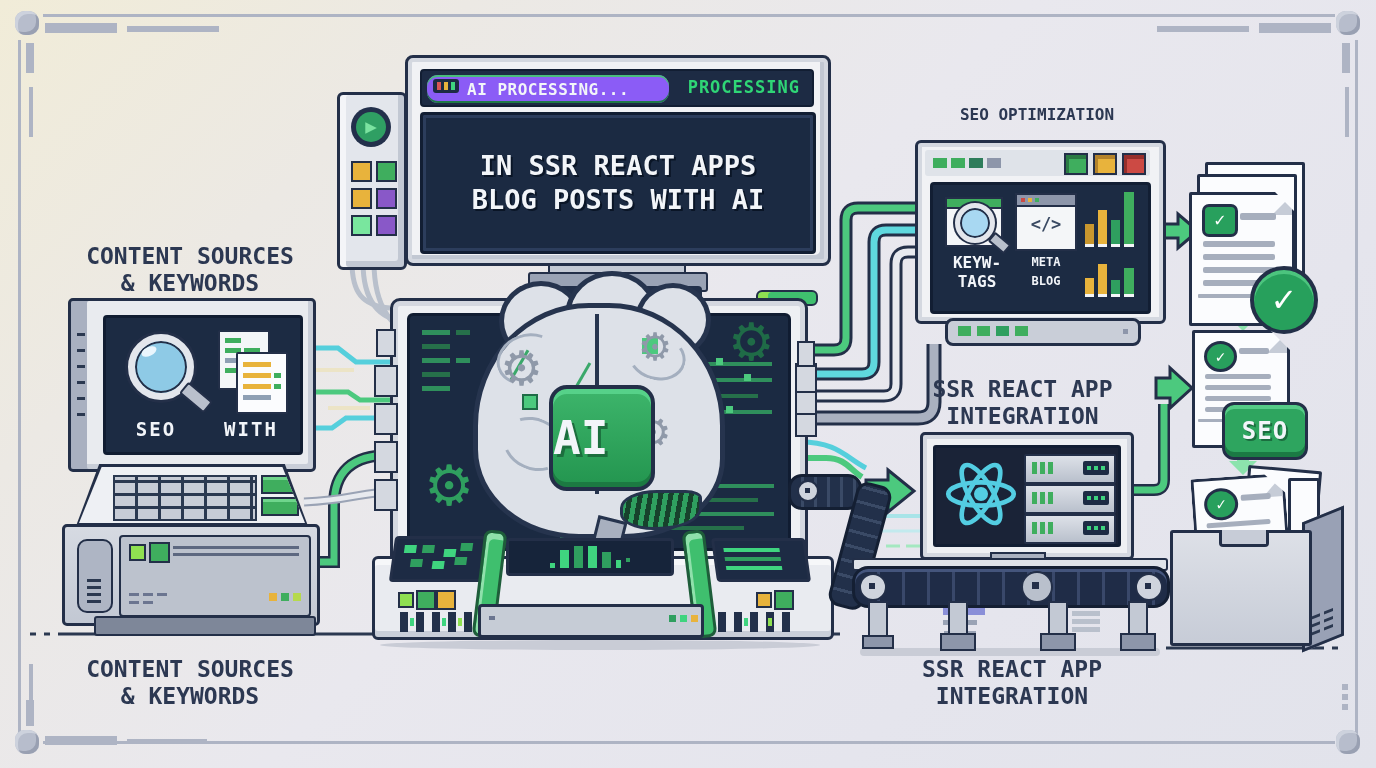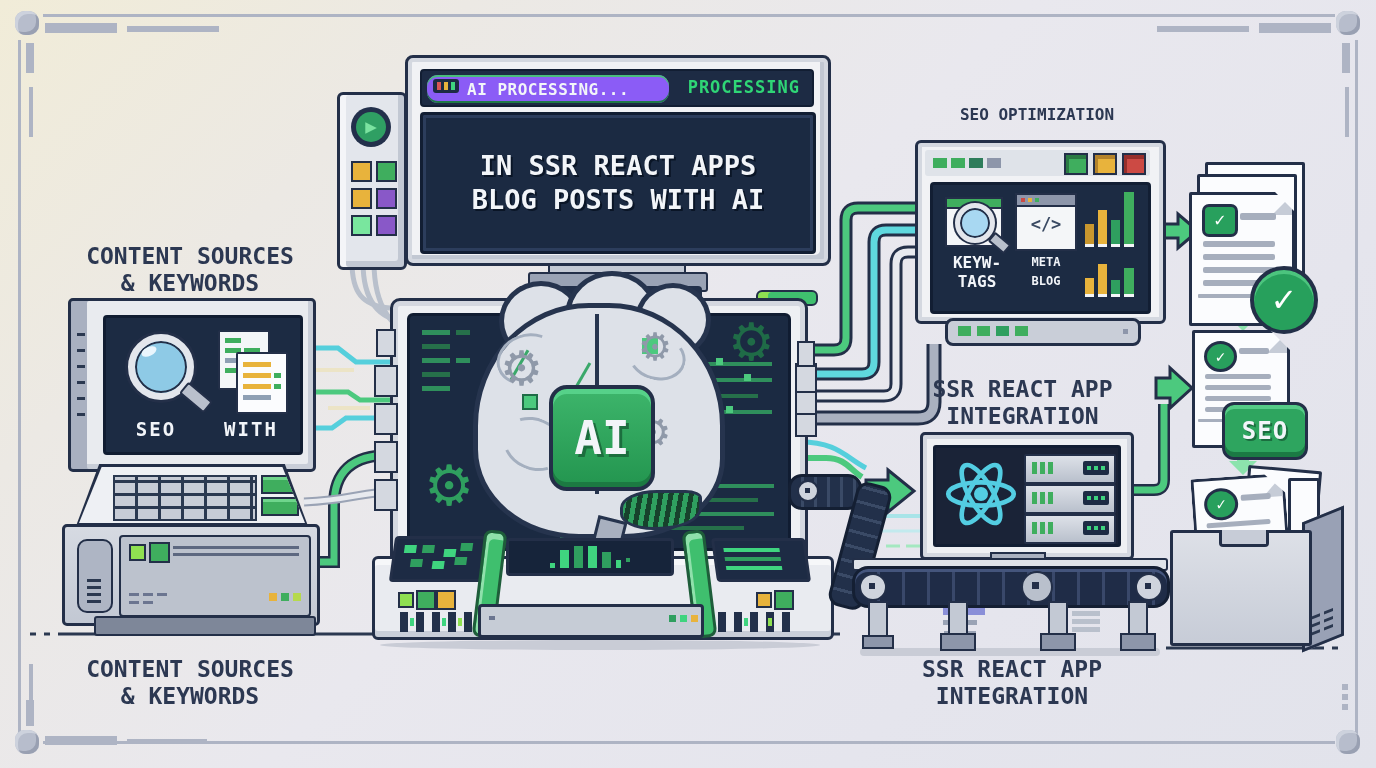--- a/index.html
+++ b/index.html
@@ -224,21 +224,21 @@
         <div class="abs" style="left:24px;top:110px;width:58px;height:46px;border:3px solid #a4afbf;border-radius:50%;border-color:#a4afbf transparent #a4afbf transparent;transform:rotate(24deg);"></div>
         <div class="abs" style="left:44px;top:86px;width:12px;height:12px;background:#4cc97e;border:2px solid #1f6b47;box-shadow:120px -56px 0 #4cc97e,112px 60px 0 #4cc97e;"></div>
         <div class="abs" style="left:40px;top:40px;width:3px;height:34px;background:#3aa86a;transform:rotate(30deg);box-shadow:140px 6px 0 #3aa86a,60px -20px 0 #3aa86a;"></div>
         <span class="abs gear-glyph" style="left:22px;top:36px;font-size:48px;color:#8f99a9;">⚙</span>
         <span class="abs gear-glyph" style="left:160px;top:20px;font-size:38px;color:#8f99a9;">⚙</span>
         <span class="abs gear-glyph" style="left:156px;top:104px;font-size:42px;color:#8f99a9;">⚙</span>
         <div class="abs" style="left:142px;top:182px;width:76px;height:34px;background:repeating-linear-gradient(100deg,#2f9f5f 0 5px,#17422c 5px 10px);border:3px solid #26344e;border-radius:45% 20% 55% 40%;"></div>
         <div class="abs" style="left:114px;top:210px;width:24px;height:44px;background:#a8b0bf;border:3px solid #26344e;border-radius:0 0 12px 12px;transform:rotate(14deg);"></div>
       </div>
 
-      <div class="abs" style="left:76px;top:104px;width:98px;height:98px;background:linear-gradient(#3db56b,#23954f);border:4px solid #232f48;border-radius:18px;box-shadow:inset 0 5px 0 #56d189, inset 0 -5px 0 #1c7a42;display:flex;align-items:center;justify-content:center;">
+      <div class="abs" style="left:76px;top:104px;width:98px;height:98px;background:linear-gradient(#3db56b,#23954f);border:4px solid #232f48;border-radius:18px;box-shadow:inset 0 5px 0 #56d189, inset 0 -5px 0 #1c7a42;display:flex;align-items:center;justify-content:flex-start;">
         <span class="screen-text" style="font-size:46px;text-shadow:3px 3px 0 #1c6e3e;">AI</span>
       </div>
     </div>
 
     <div class="abs" style="left:-17px;top:28px;width:16px;height:24px;background:#d4d8e0;border:2px solid #232f48;box-shadow:0 38px 0 #d4d8e0,0 38px 0 2px #232f48,0 76px 0 #d4d8e0,0 76px 0 2px #232f48,0 114px 0 #d4d8e0,0 114px 0 2px #232f48,0 152px 0 #d4d8e0,0 152px 0 2px #232f48;"></div>
     <div class="abs" style="left:404px;top:40px;width:14px;height:22px;background:#d4d8e0;border:2px solid #232f48;box-shadow:0 24px 0 #d4d8e0,0 24px 0 2px #232f48,0 46px 0 #d4d8e0,0 46px 0 2px #232f48,0 68px 0 #d4d8e0,0 68px 0 2px #232f48;"></div>
   </div>
 
   <div class="abs z3" style="left:372px;top:556px;width:456px;height:78px;background:#e9ebf0;border:3px solid #232f48;border-radius:6px;box-shadow:inset 0 6px 0 #f6f7f9, inset 0 -6px 0 #c9ced8;"></div>
   <div class="abs z4" style="left:392px;top:536px;width:92px;height:40px;background:#1d2b44;border:3px solid #232f48;border-radius:4px;transform:skewX(-8deg);">

